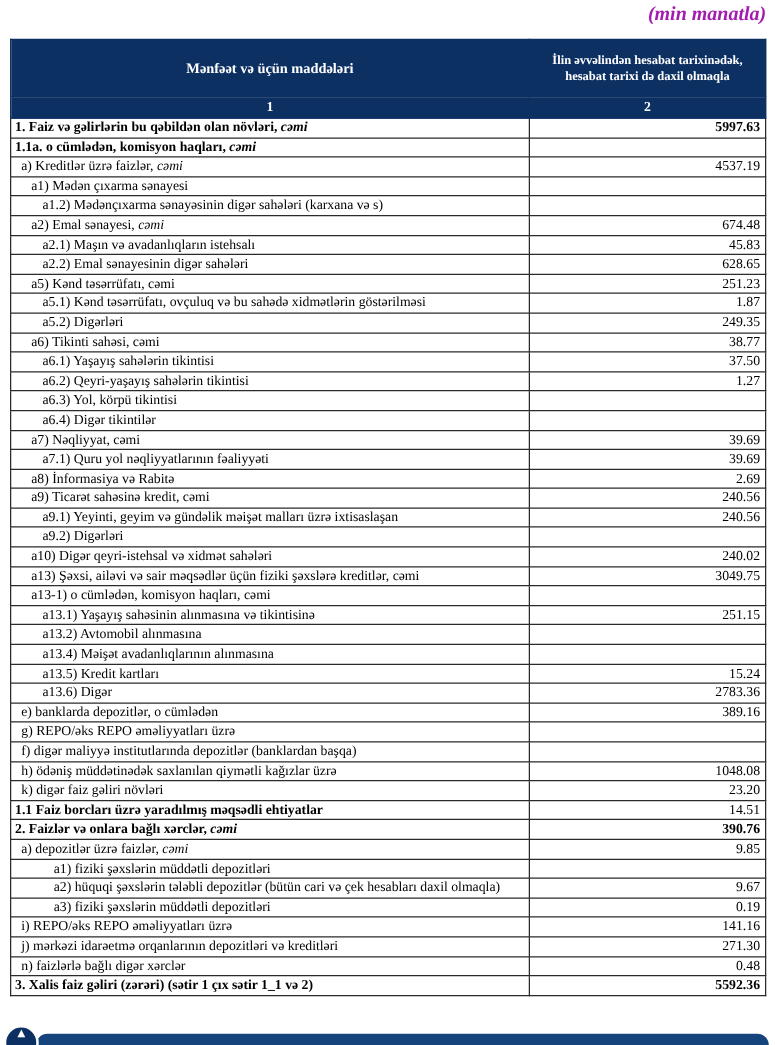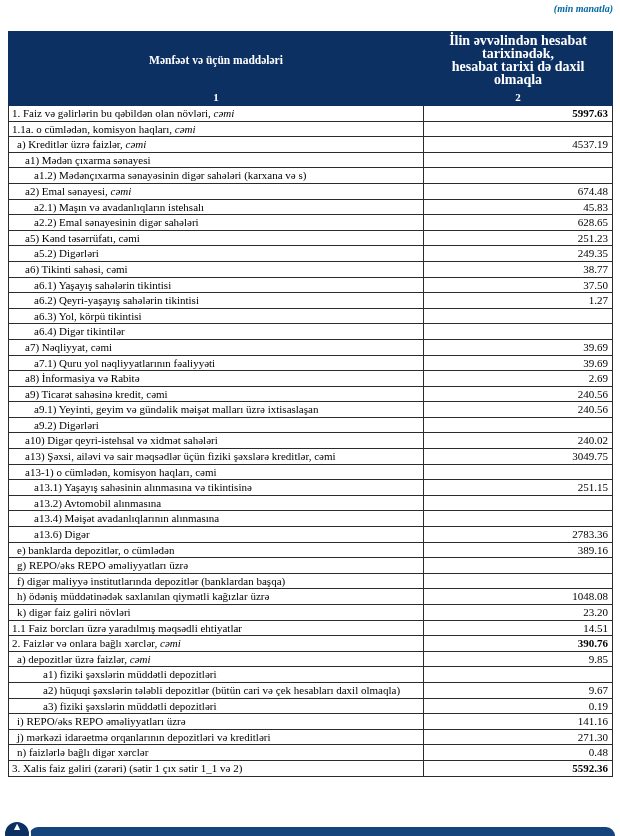--- a/index.html
+++ b/index.html
@@ -9,24 +9,24 @@
     background: #ffffff;
     font-family: "Liberation Serif", "DejaVu Serif", serif;
     position: relative;
     overflow: hidden;
   }
   .page { position: absolute; inset: 0; }
 
   .unit-note {
     position: absolute;
     top: 3px; right: 7px;
-    font-size: 10px;
+    font-size: 16px;
     font-weight: bold;
     font-style: italic;
-    color: #0369a1;
+    color: #a21caf;
   }
 
   table.pnl {
     position: absolute;
     left: 8px; top: 31px;
     width: 604px;
     border-collapse: collapse;
     table-layout: fixed;
   }
   table.pnl col.c1 { width: 415px; }
@@ -34,21 +34,21 @@
 
   thead th {
     background: #0d3063;
     color: #ffffff;
     font-weight: bold;
     padding: 2px 4px;
     border: 1px solid #0d3063;
     outline: none;
   }
   tr.head-main th { height: 46px; font-size: 11.5px; vertical-align: middle; text-align: center; }
-  tr.head-main th.h2 { font-size: 14px; white-space: pre-line; line-height: 13px; border-left: 1px solid #5a6f94; }
+  tr.head-main th.h2 { font-size: 10px; white-space: pre-line; line-height: 13px; border-left: 1px solid #5a6f94; }
   tr.head-num th { height: 17px; font-size: 11px; text-align: center; padding: 0; border-top: 1px solid #8b99b5; }
   tr.head-num th.h2 { border-left: 1px solid #5a6f94; }
   table.pnl { border: 1px solid #1a1a1a; }
 
   tbody td {
     border: 1px solid #2b2b2b;
     font-size: 11px;
     line-height: 14.6px;
     padding: 0;
     color: #000;
@@ -56,21 +56,21 @@
   }
   tbody td.lbl { padding-right: 2px; }
   tbody td.val { text-align: right; padding-right: 4px; }
 
   tr.L0 td.lbl { text-indent: 2px; padding-left: 1px; }
   tr.L1 td.lbl { text-indent: 7px;  padding-left: 1px; }
   tr.L2 td.lbl { text-indent: 15px; padding-left: 1px; }
   tr.L3 td.lbl { text-indent: 24px; padding-left: 1px; }
   tr.L4 td.lbl { text-indent: 33px; padding-left: 1px; }
 
-  tr.bold td.lbl { font-weight: normal; }
+  tr.bold td.lbl { font-weight: bold; }
   td.val.vbold { font-weight: bold; text-align: right; }
   .em { font-style: italic; }
 
   .footer-bar {
     position: absolute;
     left: 29px; right: 5px; bottom: 0;
     height: 9px;
     background: #15437c;
     border-radius: 10px 10px 0 0;
   }
@@ -147,20 +147,24 @@
   </tr>
         <tr class="L3">
     <td class="lbl"><span class="lab">a2.2) Emal sənayesinin digər sahələri</span><span class="em"></span></td>
     <td class="val">628.65</td>
   </tr>
         <tr class="L2">
     <td class="lbl"><span class="lab">a5) Kənd təsərrüfatı, cəmi</span><span class="em"></span></td>
     <td class="val">251.23</td>
   </tr>
         <tr class="L3">
+    <td class="lbl"><span class="lab">a5.1) Kənd təsərrüfatı, ovçuluq və bu sahədə xidmətlərin göstərilməsi</span><span class="em"></span></td>
+    <td class="val">1.87</td>
+  </tr>
+        <tr class="L3">
     <td class="lbl"><span class="lab">a5.2) Digərləri</span><span class="em"></span></td>
     <td class="val">249.35</td>
   </tr>
         <tr class="L2">
     <td class="lbl"><span class="lab">a6) Tikinti sahəsi, cəmi</span><span class="em"></span></td>
     <td class="val">38.77</td>
   </tr>
         <tr class="L3">
     <td class="lbl"><span class="lab">a6.1) Yaşayış sahələrin tikintisi</span><span class="em"></span></td>
     <td class="val">37.50</td>
@@ -217,20 +221,24 @@
     <td class="lbl"><span class="lab">a13.1) Yaşayış sahəsinin alınmasına və tikintisinə</span><span class="em"></span></td>
     <td class="val">251.15</td>
   </tr>
         <tr class="L3">
     <td class="lbl"><span class="lab">a13.2) Avtomobil alınmasına</span><span class="em"></span></td>
     <td class="val"></td>
   </tr>
         <tr class="L3">
     <td class="lbl"><span class="lab">a13.4) Məişət avadanlıqlarının alınmasına</span><span class="em"></span></td>
     <td class="val"></td>
+  </tr>
+        <tr class="L3">
+    <td class="lbl"><span class="lab">a13.5) Kredit kartları</span><span class="em"></span></td>
+    <td class="val">15.24</td>
   </tr>
         <tr class="L3">
     <td class="lbl"><span class="lab">a13.6) Digər</span><span class="em"></span></td>
     <td class="val">2783.36</td>
   </tr>
         <tr class="L1">
     <td class="lbl"><span class="lab">e) banklarda depozitlər, o cümlədən</span><span class="em"></span></td>
     <td class="val">389.16</td>
   </tr>
         <tr class="L1">

